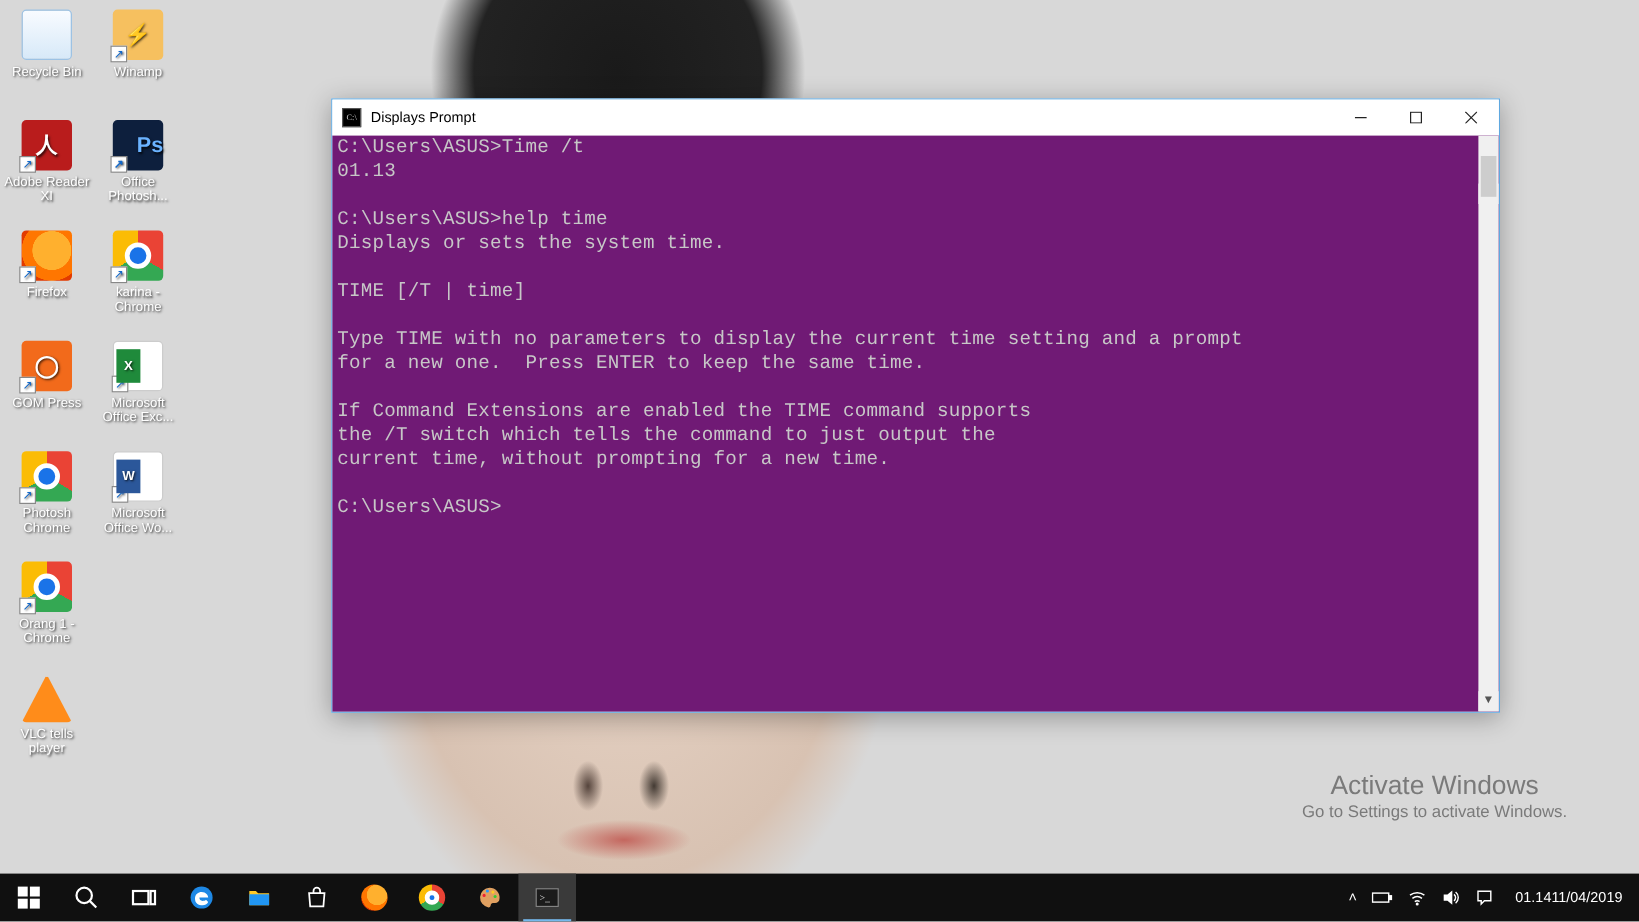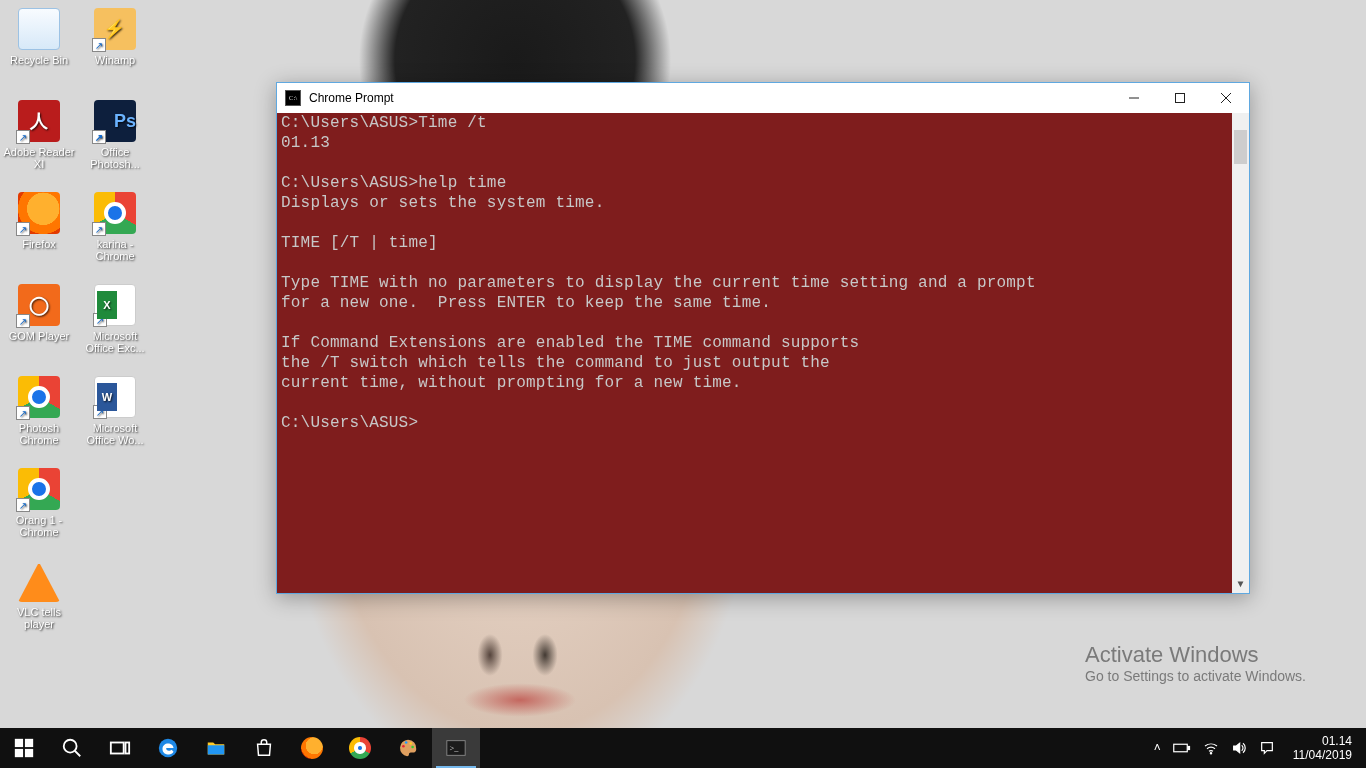--- a/index.html
+++ b/index.html
@@ -53,40 +53,40 @@
     background:#fff; border:1px solid #5fa8e0; box-shadow:0 4px 20px rgba(0,0,0,.3);
     display:flex; flex-direction:column;
   }
   .titlebar { height:30px; background:#fff; display:flex; align-items:center; padding:0 0 0 8px; user-select:none;}
   .titlebar .app-icon { width:16px;height:16px;background:#000;border:1px solid #555;margin-right:8px;display:flex;align-items:center;justify-content:center;}
   .titlebar .app-icon::after{content:"C:\\";font:7px/1 Consolas;color:#ccc;}
   .titlebar .title-text { font-size:12px; color:#000; }
   .titlebar .spacer { flex:1; }
   .tbtn { width:46px; height:30px; display:flex; align-items:center; justify-content:center; font-size:14px; color:#222; }
 
-  .cmd-body { flex:1; background:#7f1d1d; color:#c7c7c7; font:16px/20px Consolas,"Courier New",monospace;
+  .cmd-body { flex:1; background:#701a75; color:#c7c7c7; font:16px/20px Consolas,"Courier New",monospace;
               padding:0 4px 2px 4px; white-space:pre; overflow:hidden; position:relative; letter-spacing:0.2px;}
   .cmd-scrollbar{ position:absolute; right:0; top:0; bottom:0; width:17px; background:#f0f0f0;}
   .cmd-sb-btn{height:17px;background:#f0f0f0;display:flex;align-items:center;justify-content:center;color:#555;font-size:10px;}
   .cmd-sb-track{position:absolute;top:17px;bottom:17px;left:0;right:0;}
   .cmd-sb-thumb{position:absolute;top:0;left:2px;right:2px;height:34px;background:#cdcdcd;}
 
   
-  .watermark { position:absolute; right:60px; bottom:84px; text-align:left; color:#7a7a7a;margin-left:48px; }
+  .watermark { position:absolute; right:60px; bottom:84px; text-align:center; color:#7a7a7a;margin-left:48px; }
   .watermark .l1{font-size:22px;}
   .watermark .l2{font-size:14px;}
 
   
   .taskbar { position:absolute; left:0; right:0; bottom:0; height:40px; background:#101010; display:flex; align-items:stretch; color:#fff; }
   .tb-item { width:48px; display:flex; align-items:center; justify-content:center; position:relative;}
   .tb-item.active{ background:#3a3a3a;}
   .tb-item.active::after{content:"";position:absolute;bottom:0;left:4px;right:4px;height:2px;background:#76b9ed;}
   .tb-sep{flex:1;}
   .tray{display:flex;align-items:center;gap:12px;padding:0 8px;font-size:12px;}
-  .tray .clock{display:flex;flex-direction:column;align-items:flex-end;line-height:14px;font-size:12px;padding:0 6px;}
+  .tray .clock{display:flex;flex-direction:row;align-items:flex-end;line-height:14px;font-size:12px;padding:0 6px;}
   .tb-svg{width:22px;height:22px;}
 </style>
 </head>
 <body>
 
 <div class="wallpaper"></div>
 
 <div class="desktop">
   <div class="icon-row">
     <div class="dicon">
@@ -130,21 +130,21 @@
         </div>
       <div class="lbl">karina - Chrome</div>
     </div>
   </div>
   <div class="icon-row">
     <div class="dicon">
       <div class="glyph g-gom">
           <span class="g-txt" style="color:#fff">◯</span>
           <span class="shortcut-arrow">↗</span>
         </div>
-      <div class="lbl">GOM Player</div>
+      <div class="lbl">GOM Press</div>
     </div>
     <div class="dicon">
       <div class="glyph g-excel">
           <span class="shortcut-arrow">↗</span>
         </div>
       <div class="lbl">Microsoft Office Exc...</div>
     </div>
   </div>
   <div class="icon-row">
     <div class="dicon">
@@ -172,21 +172,21 @@
     <div class="dicon">
       <div class="glyph g-vlc"></div>
       <div class="lbl">VLC tells player</div>
     </div>
   </div>
 </div>
 
 <div class="cmd-window">
   <div class="titlebar">
     <div class="app-icon"></div>
-    <div class="title-text">Chrome Prompt</div>
+    <div class="title-text">Displays Prompt</div>
     <div class="spacer"></div>
     <div class="tbtn">
       <svg width="10" height="10">
           <line x1="0" y1="5" x2="10" y2="5" stroke="#222" stroke-width="1"></line>
         </svg>
     </div>
     <div class="tbtn">
       <svg width="10" height="10">
           <rect x="0.5" y="0.5" width="9" height="9" fill="none" stroke="#222" stroke-width="1"></rect>
         </svg>

